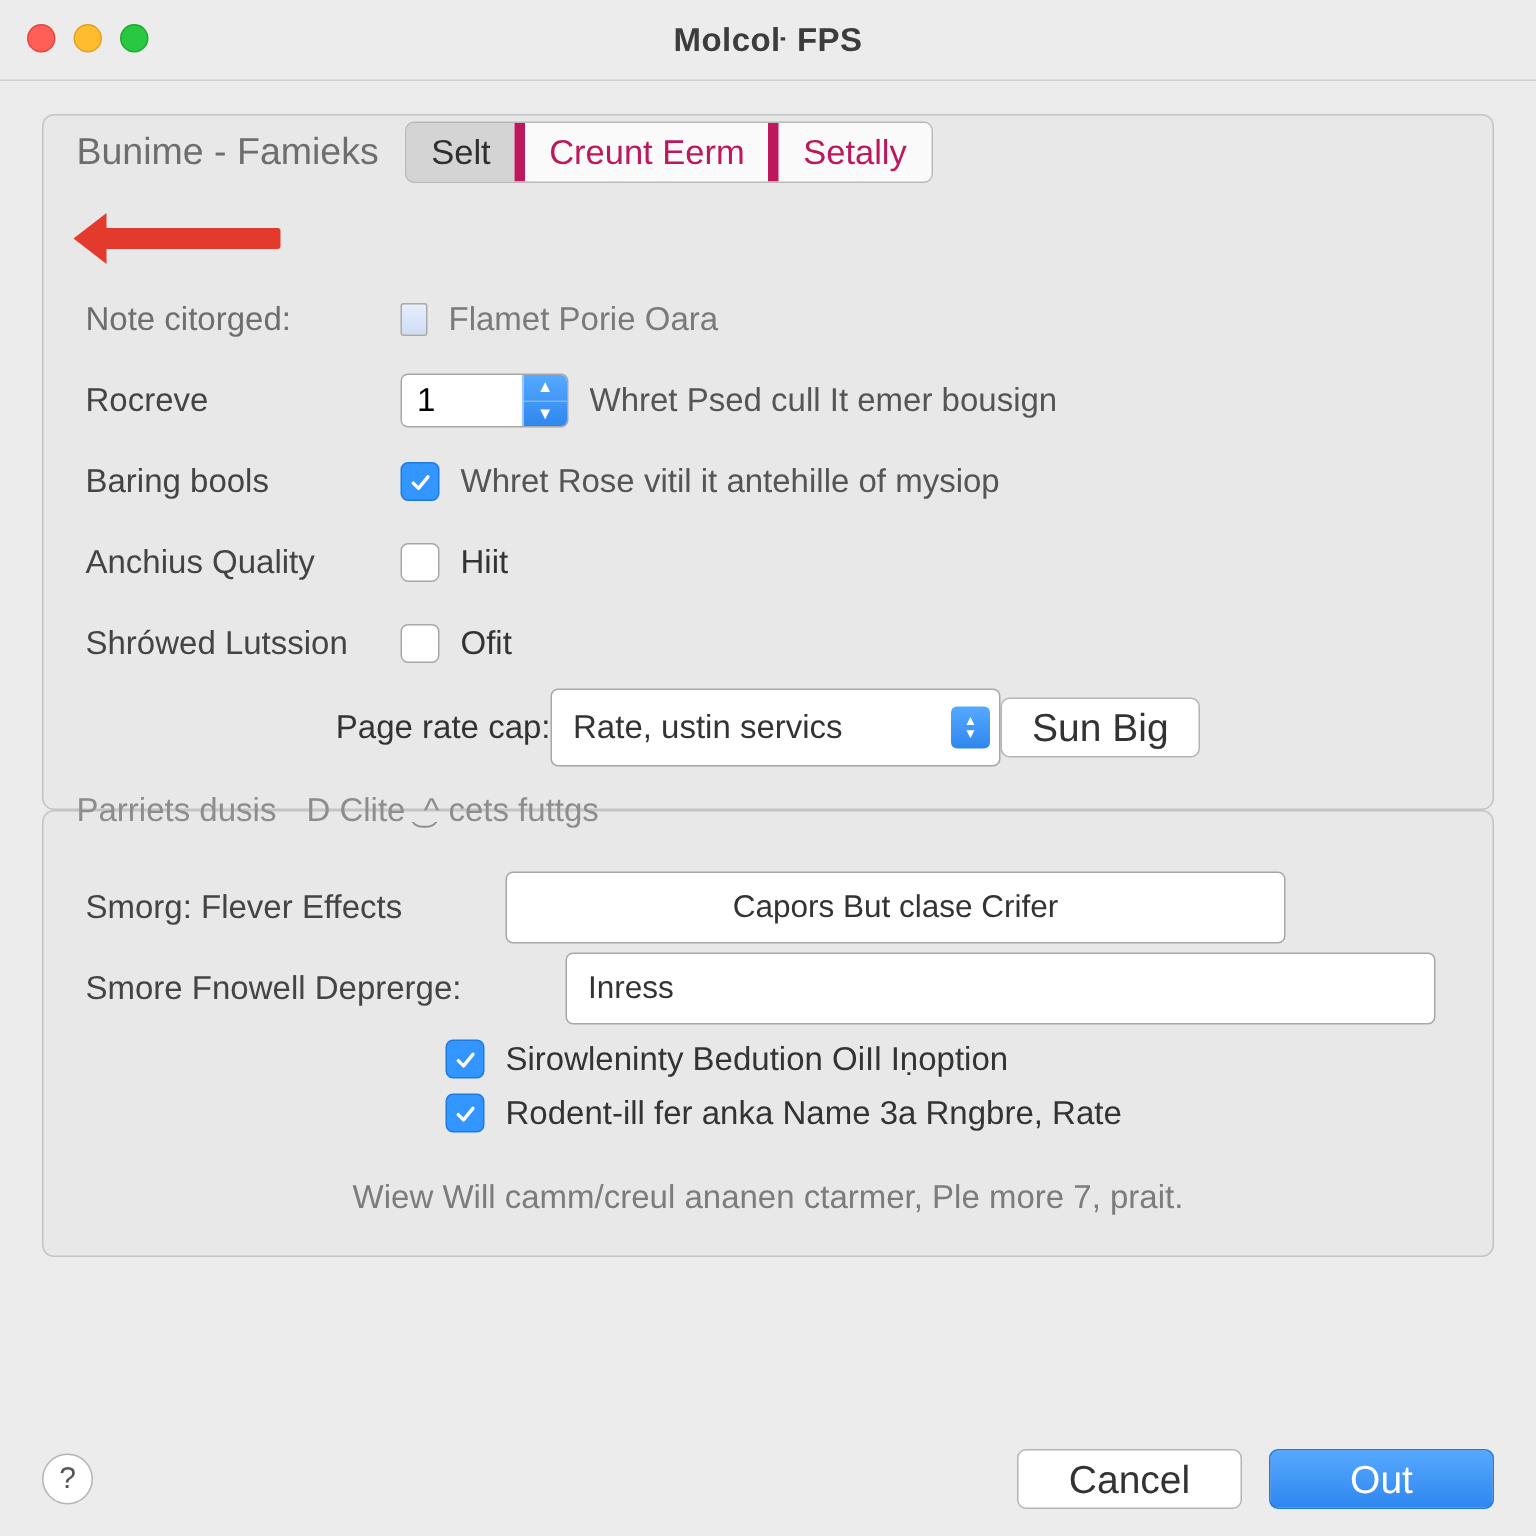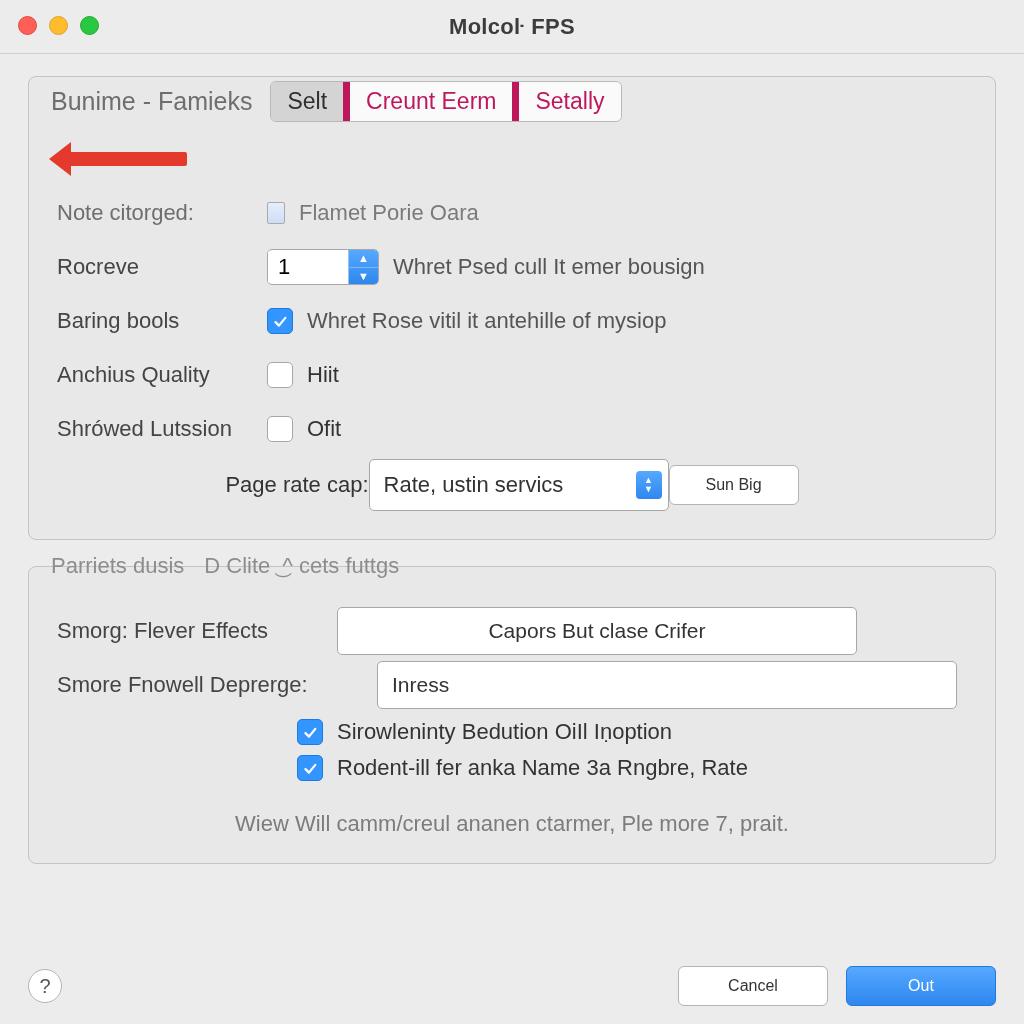--- a/index.html
+++ b/index.html
@@ -174,37 +174,36 @@
   color:#fff; font-size:9px; line-height:9px;
 }
 
 .btn {
   border: 1px solid #b4b4b4;
   background: #fff;
   border-radius: 6px;
   height: 40px;
   min-width: 130px;
   padding: 0 20px;
-  font-size: 16px;
+  font-size: 26px;
   color: #333;
   cursor: pointer;
 }
 .btn.primary {
   background: linear-gradient(#56a9ff,#2f87ef);
   border-color: #1f7ae0;
   color: #fff;
 }
 
 .groupbox2 {
   border: 1px solid #c4c4c4;
   border-radius: 8px;
   background: #e8e8e8;
   position: relative;
   padding: 40px 28px 26px 28px;
-  margin-top: 26px;
 }
 .groupbox2 .legend {
   position:absolute; top:-14px; left:0; right:0;
   display:flex; align-items:center; gap:20px;
   padding-left: 22px;
   color:#8d8d8d;
 }
 .legend .lgtitle { color:#8d8d8d; }
 .legend .lgdesc { color:#8d8d8d; display:flex; align-items:center; gap:6px;}
 

